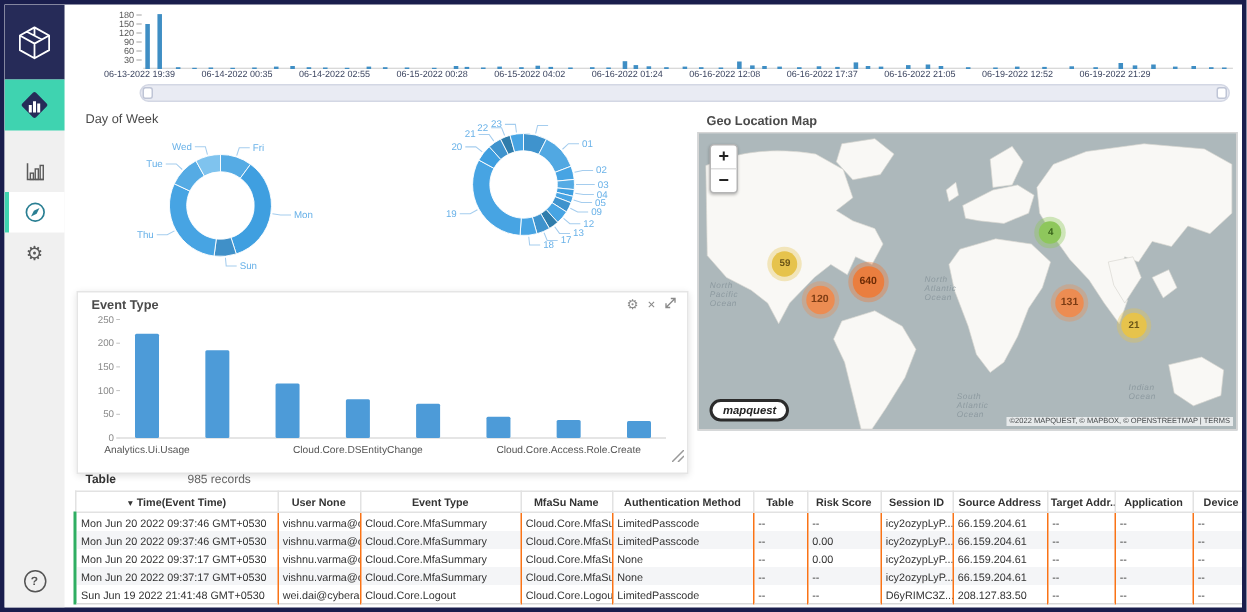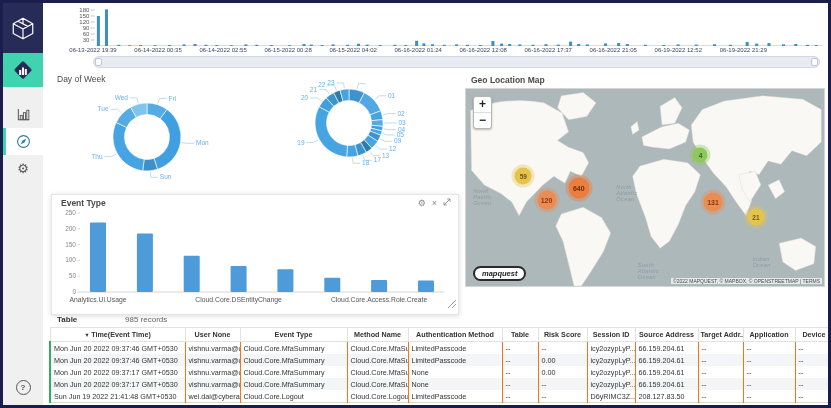--- a/index.html
+++ b/index.html
@@ -399,21 +399,21 @@
             <col style="width: 63px;">
             <col style="width: 45px;">
             <col style="width: 52px;">
             <col style="width: 38px;">
           </colgroup>
         <thead>
             <tr id="table-head">
               <th><span style="font-size: 5.5px;">▼ </span>Time(Event Time)</th>
               <th>User None</th>
               <th>Event Type</th>
-              <th>Method Name</th>
+              <th>MfaSu Name</th>
               <th>Authentication Method</th>
               <th>Table</th>
               <th>Risk Score</th>
               <th>Session ID</th>
               <th>Source Address</th>
               <th>Target Addr...</th>
               <th>Application</th>
               <th>Device</th>
             </tr>
           </thead>

